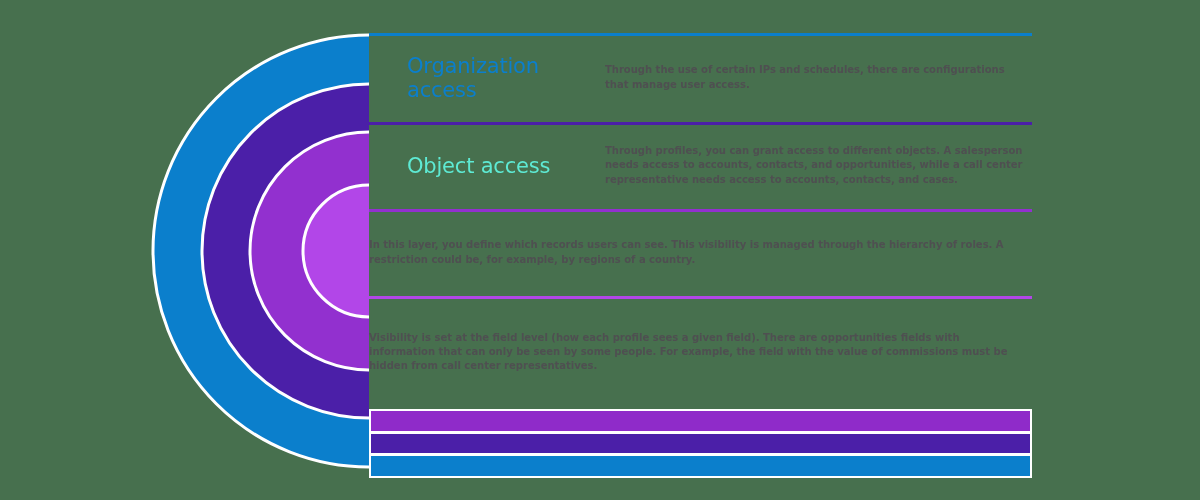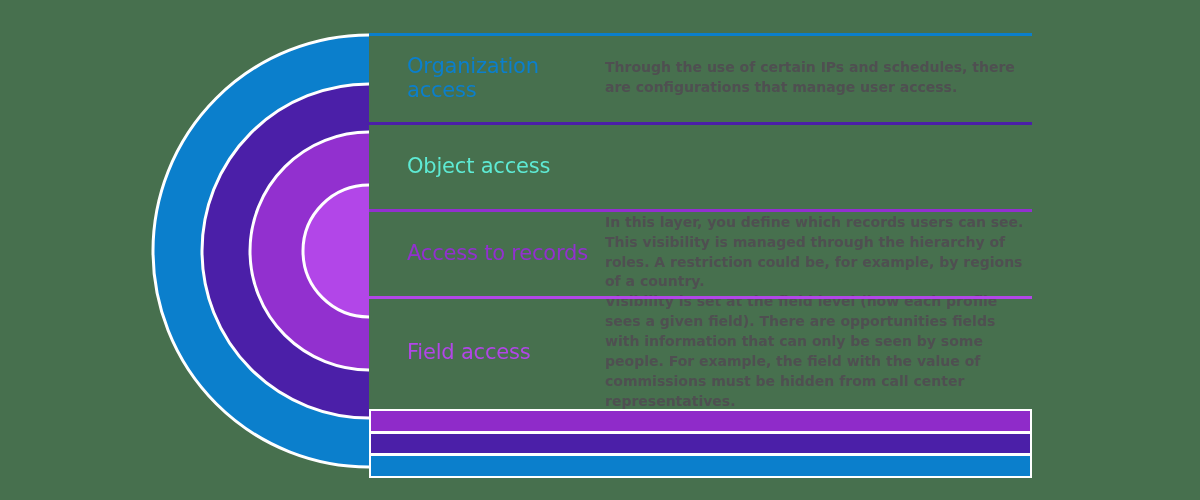--- a/index.html
+++ b/index.html
@@ -52,21 +52,21 @@
     width: 236px;
     flex: 0 0 236px;
     font-size: 21px;
     letter-spacing: -0.2px;
     padding-left: 38px;
     box-sizing: border-box;
     font-weight: 400;
   }
   .row-desc {
     flex: 1 1 auto;
-    font-size: 14px;
+    font-size: 10px;
     line-height: 1.42;
     color: #4f4f51;
     font-weight: 600;
     padding-right: 4px;
   }
 
   .row-1 { height: 89px; justify-content: center; }
   .row-2 { height: 87px; }
   .row-3 { height: 87px; }
   .row-4 { height: 112px; }
@@ -116,31 +116,30 @@
 
     <div class="row row-1">
       <div class="row-rule" style="background:#0b7fcc"></div>
       <div class="row-label" style="color:#0b7fcc">Organization access</div>
       <div class="row-desc">Through the use of certain IPs and schedules, there are configurations that manage user access.</div>
     </div>
 
     <div class="row row-2">
       <div class="row-rule" style="background:#4b1fa8"></div>
       <div class="row-label" style="color:#5eead4">Object access</div>
+      <div class="row-desc">Through profiles, you can grant access to different objects. A salesperson needs access to accounts, contacts, and opportunities, while a call center representative needs access to accounts, contacts, and cases.</div>
     </div>
 
     <div class="row row-3">
       <div class="row-rule" style="background:#9230cf"></div>
-      <div class="row-label" style="color:#9230cf">Access to records</div>
       <div class="row-desc">In this layer, you define which records users can see. This visibility is managed through the hierarchy of roles. A restriction could be, for example, by regions of a country.</div>
     </div>
 
     <div class="row row-4">
       <div class="row-rule" style="background:#b246e8"></div>
-      <div class="row-label" style="color:#b246e8">Field access</div>
       <div class="row-desc">Visibility is set at the field level (how each profile sees a given field). There are opportunities fields with information that can only be seen by some people. For example, the field with the value of commissions must be hidden from call center representatives.</div>
     </div>
 
   </div>
 
   <div class="bars" style="top:409px;height:72px">
     <div class="bar bar-magenta"></div>
     <div class="bar bar-purple"></div>
     <div class="bar bar-blue"></div>
   </div>

